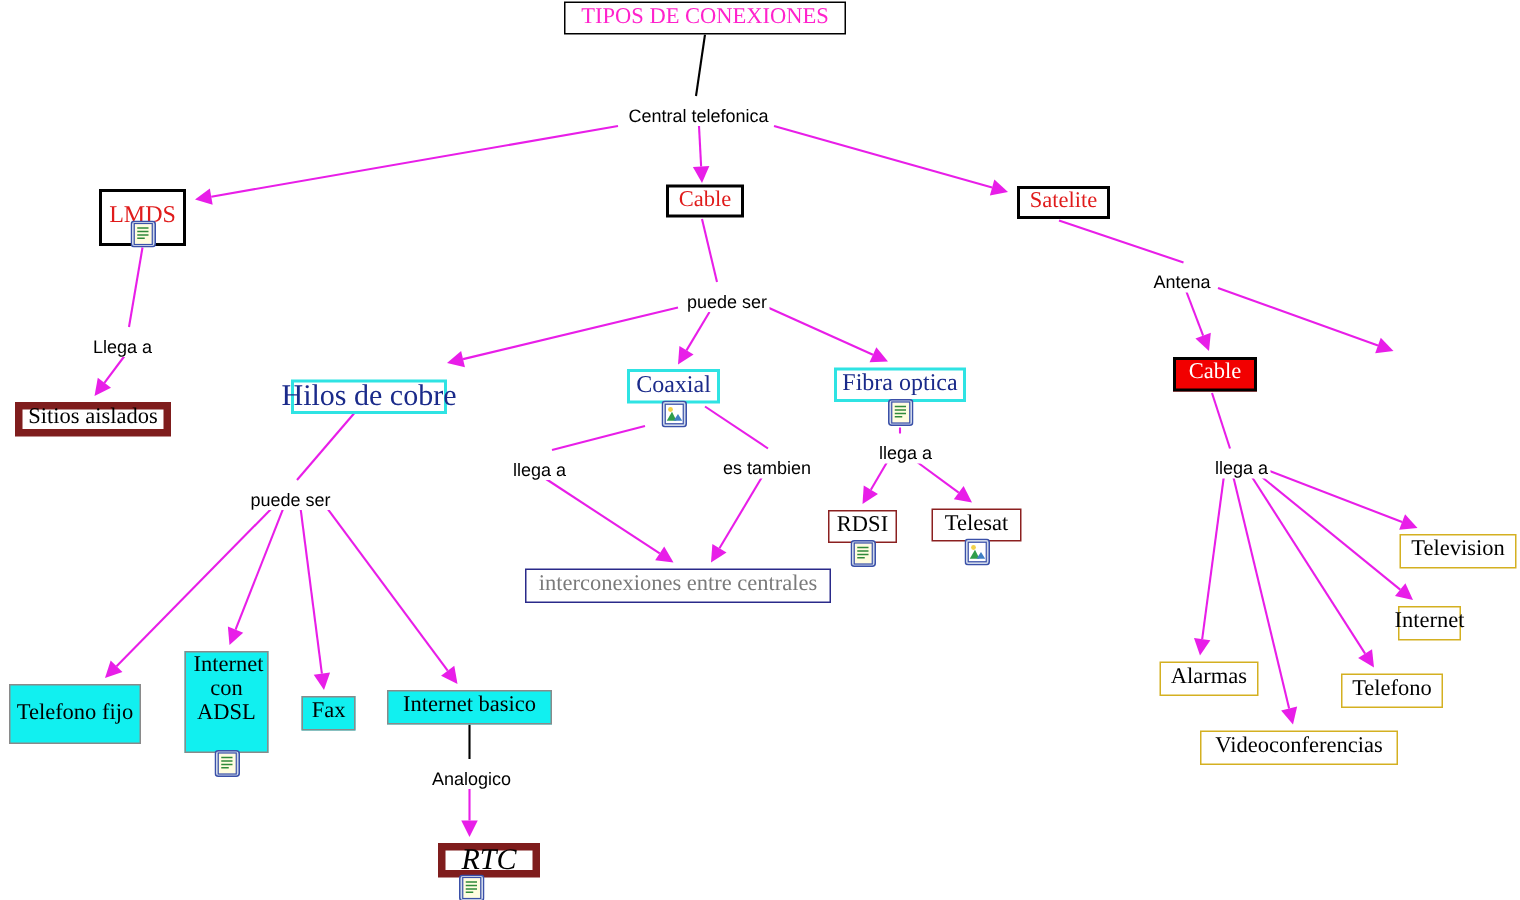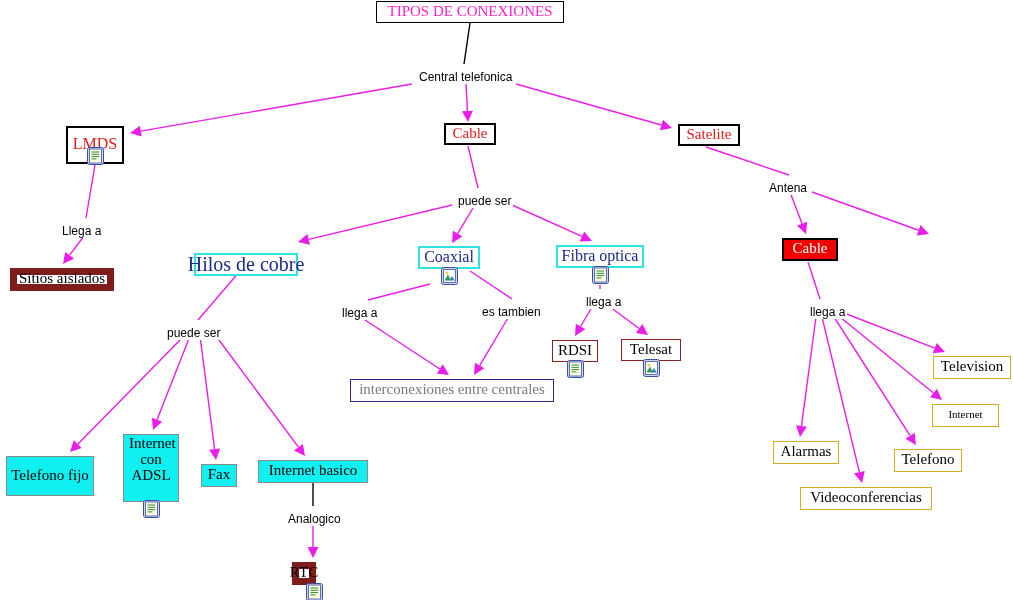--- a/index.html
+++ b/index.html
@@ -76,21 +76,21 @@
     border: 1px solid #d4b021;
     color: #000000;
     background: #ffffff;
   }
   .st-navygray {
     border: 1px solid #2a2a8a;
     color: #7a7a7a;
     background: #ffffff;
   }
   .st-black {
-    border: 7px solid #7f1d1d;
+    border: 5px solid #7f1d1d;
     color: #000000;
     background: #ffffff;
   }
   .linklabel {
     position: absolute;
     font-family: "Liberation Sans", sans-serif;
     font-size: 12px;
     color: #000000;
     background: #ffffff;
     white-space: nowrap;
@@ -235,33 +235,33 @@
         <rect x="0.5" y="0.5" width="16" height="17" rx="2" fill="#cfd8ea" stroke="#3a50a8"></rect>
         <rect x="2.5" y="2" width="12" height="14" fill="#fffce0" stroke="#3a50a8" stroke-width="0.8"></rect>
         <line x1="4.5" y1="5" x2="12" y2="5" stroke="#2f8a3a" stroke-width="1"></line>
         <line x1="4.5" y1="7.3" x2="12" y2="7.3" stroke="#2f8a3a" stroke-width="1"></line>
         <line x1="4.5" y1="9.6" x2="12" y2="9.6" stroke="#2f8a3a" stroke-width="1"></line>
         <line x1="4.5" y1="11.9" x2="9.5" y2="11.9" stroke="#2f8a3a" stroke-width="1"></line>
       </svg>
     </div>
     <div class="node st-cyanfill" style="left: 201px; top: 464px; width: 36px; height: 23px; font-size: 15px;">Fax</div>
     <div class="node st-cyanfill" style="left: 258px; top: 460px; width: 110px; height: 23px; font-size: 15px;">Internet basico</div>
-    <div class="node st-black" style="left: 292px; top: 562px; width: 22px; height: 23px; font-size: 15px;">RTC</div>
+    <div class="node st-black" style="left: 292px; top: 562px; width: 68px; height: 23px; font-size: 20px; font-style: italic;">RTC</div>
     <div class="badge" style="left: 306px; top: 583px;">
       <svg width="17" height="18" viewBox="0 0 17 18">
         <rect x="0.5" y="0.5" width="16" height="17" rx="2" fill="#cfd8ea" stroke="#3a50a8"></rect>
         <rect x="2.5" y="2" width="12" height="14" fill="#fffce0" stroke="#3a50a8" stroke-width="0.8"></rect>
         <line x1="4.5" y1="5" x2="12" y2="5" stroke="#2f8a3a" stroke-width="1"></line>
         <line x1="4.5" y1="7.3" x2="12" y2="7.3" stroke="#2f8a3a" stroke-width="1"></line>
         <line x1="4.5" y1="9.6" x2="12" y2="9.6" stroke="#2f8a3a" stroke-width="1"></line>
         <line x1="4.5" y1="11.9" x2="9.5" y2="11.9" stroke="#2f8a3a" stroke-width="1"></line>
       </svg>
     </div>
     <div class="node st-gold" style="left: 933px; top: 356px; width: 78px; height: 23px; font-size: 15px;">Television</div>
-    <div class="node st-gold" style="left: 932px; top: 404px; width: 67px; height: 23px; font-size: 11px;">Internet</div>
+    <div class="node st-gold" style="left: 932px; top: 404px; width: 42px; height: 23px; font-size: 15px;">Internet</div>
     <div class="node st-gold" style="left: 894px; top: 449px; width: 68px; height: 23px; font-size: 15px;">Telefono</div>
     <div class="node st-gold" style="left: 773px; top: 441px; width: 66px; height: 23px; font-size: 15px;">Alarmas</div>
     <div class="node st-gold" style="left: 800px; top: 487px; width: 132px; height: 23px; font-size: 15px;">Videoconferencias</div>
     <div class="linklabel" style="left: 417px; top: 70px;">Central telefonica</div>
     <div class="linklabel" style="left: 60px; top: 224px;">Llega a</div>
     <div class="linklabel" style="left: 456px; top: 194px;">puede ser</div>
     <div class="linklabel" style="left: 767px; top: 181px;">Antena</div>
     <div class="linklabel" style="left: 165px; top: 326px;">puede ser</div>
     <div class="linklabel" style="left: 340px; top: 306px;">llega a</div>
     <div class="linklabel" style="left: 480px; top: 305px;">es tambien</div>

